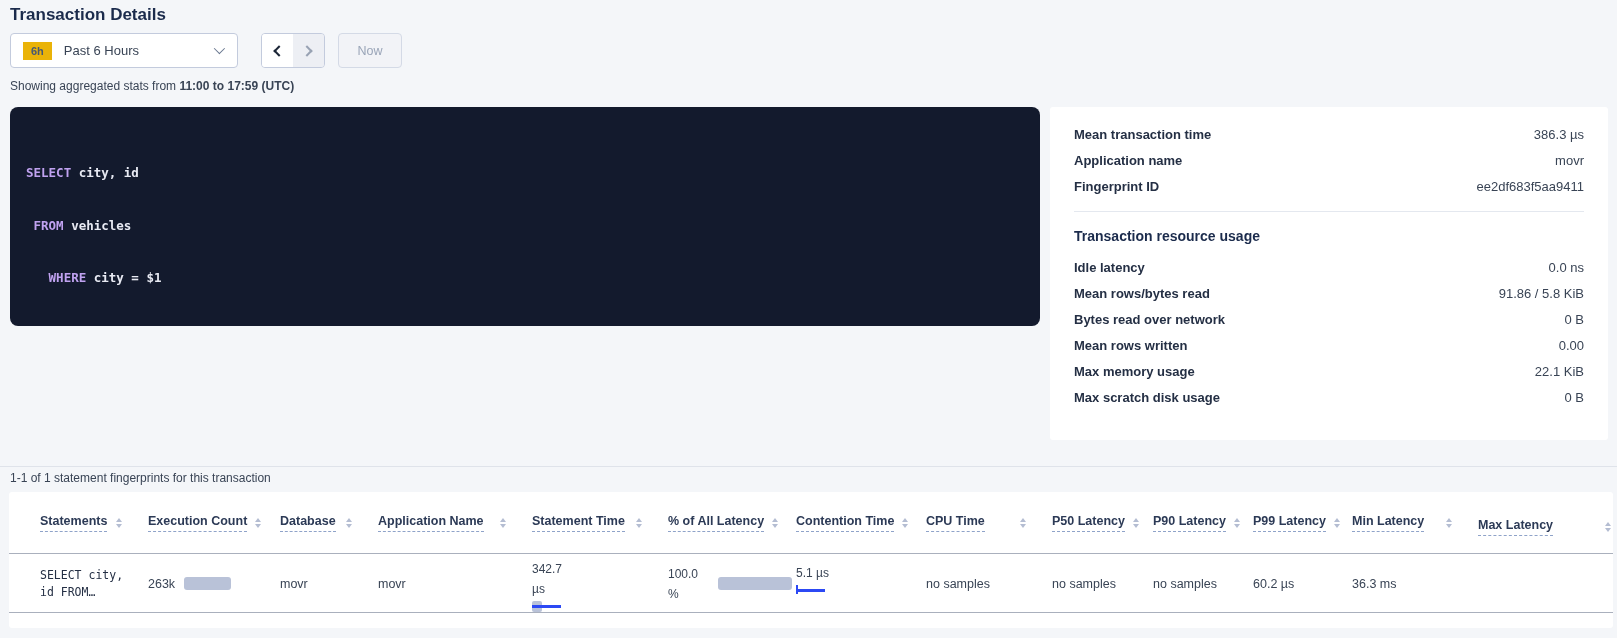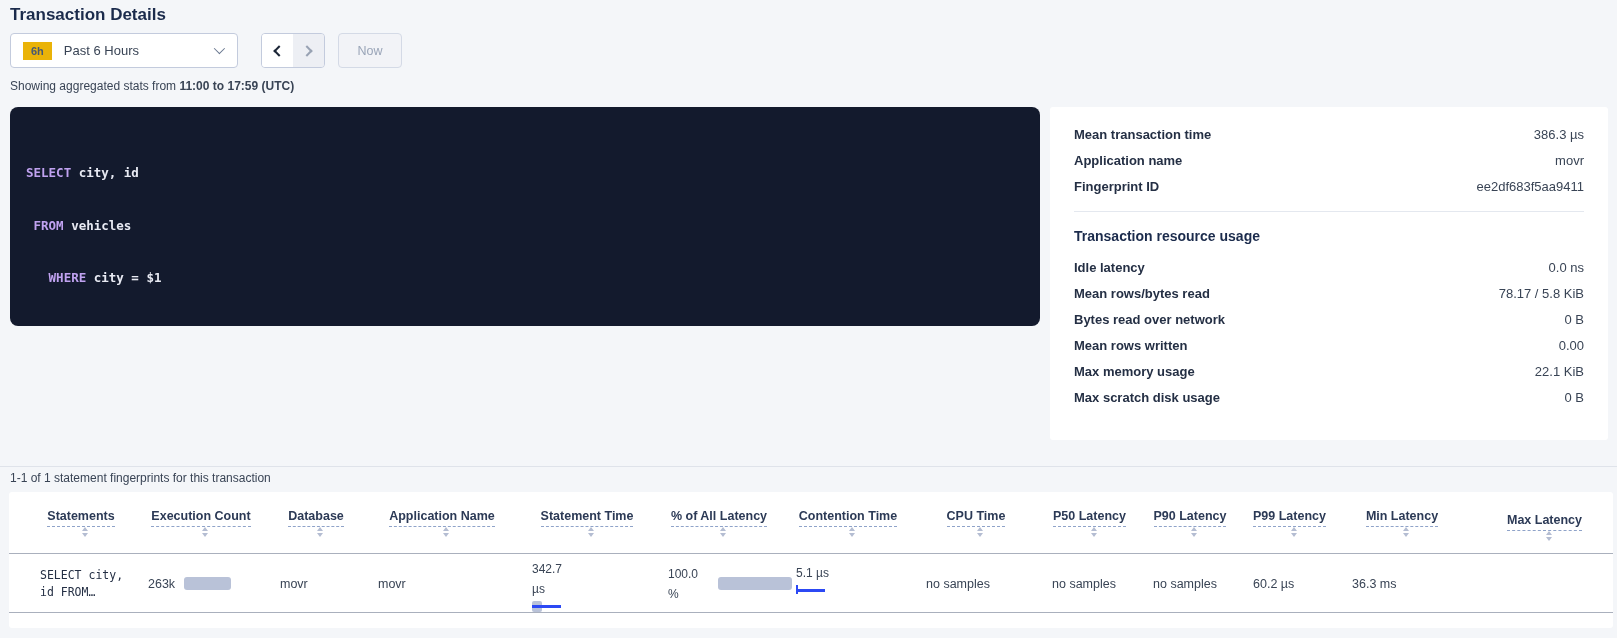--- a/index.html
+++ b/index.html
@@ -77,21 +77,21 @@
   .table-card{
     position:absolute;left:9px;top:492px;width:1604px;height:136px;
     background:#fff;border-radius:3px;overflow:hidden;
   }
   .tgrid{
     display:grid;
     grid-template-columns:108px 132px 98px 154px 136px 128px 130px 126px 101px 100px 99px 126px 1fr;
     padding-left:31px;
   }
   .thead{height:62px;align-items:center;border-bottom:1px solid var(--line);}
-  .th{display:flex;align-items:center;justify-content:space-between;padding-right:26px;cursor:pointer;flex-direction:column;}
+  .th{display:flex;align-items:center;justify-content:space-between;padding-right:26px;cursor:pointer;}
   .th:last-child{padding-right:2px;margin-top:9px;}
   .th-label{
     font-size:12.5px;font-weight:700;color:#2c3a56;white-space:nowrap;
     border-bottom:1px dashed #8fa3c9;padding-bottom:3px;
   }
   .sort-icon{display:inline-flex;flex-direction:column;gap:2px;margin-left:8px;flex:none;}
   .sort-icon i{display:block;width:0;height:0;border-left:3.5px solid transparent;border-right:3.5px solid transparent;}
   .sort-icon .up{border-bottom:4px solid #b4bdd2;}
   .sort-icon .down{border-top:4px solid #b4bdd2;}
   .trow{height:59px;border-bottom:1px solid var(--line);}
@@ -163,21 +163,21 @@
     <span class="val">ee2df683f5aa9411</span>
   </div>
   <div class="sum-divider"></div>
   <div class="res-heading">Transaction resource usage</div>
   <div class="sum-row">
     <span class="lbl">Idle latency</span>
     <span class="val">0.0 ns</span>
   </div>
   <div class="sum-row">
     <span class="lbl">Mean rows/bytes read</span>
-    <span class="val">78.17 / 5.8 KiB</span>
+    <span class="val">91.86 / 5.8 KiB</span>
   </div>
   <div class="sum-row">
     <span class="lbl">Bytes read over network</span>
     <span class="val">0 B</span>
   </div>
   <div class="sum-row">
     <span class="lbl">Mean rows written</span>
     <span class="val">0.00</span>
   </div>
   <div class="sum-row">

